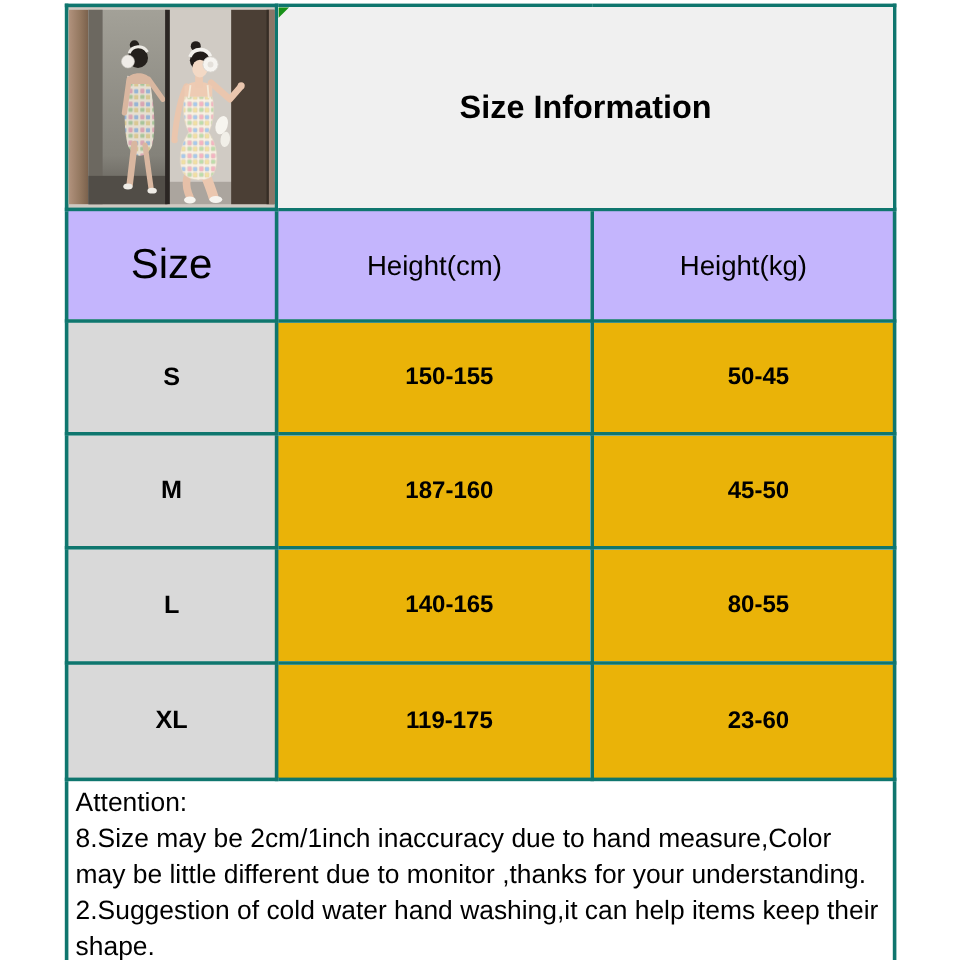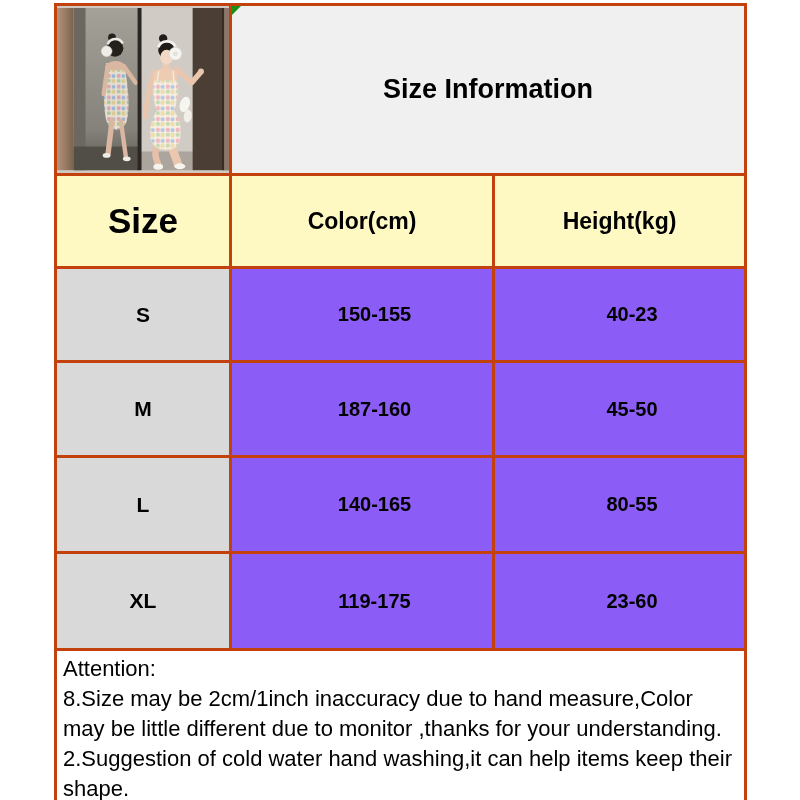--- a/index.html
+++ b/index.html
@@ -11,21 +11,21 @@
     overflow: hidden;
   }
   .canvas { position: relative; width: 800px; height: 800px; background: #ffffff; }
 
   table.size-table {
     position: absolute; left: 54px; top: 3px;
     border-collapse: collapse;
     table-layout: fixed;
   }
   table.size-table td {
-    border: 3px solid #c2410c;
+    border: 3px solid #0f766e;
     text-align: center;
     vertical-align: middle;
     overflow: hidden;
   }
 
   .photo-cell { padding: 0; background: #cfc9c2; }
   .photo-cell svg { display: block; width: 100%; height: 100%; }
 
   .title-cell {
     position: relative;
@@ -33,24 +33,24 @@
     font-size: 27px; font-weight: bold;
     letter-spacing: 0px;
   }
   .corner-flag {
     position: absolute; top: 0; left: 0;
     width: 0; height: 0;
     border-top: 9px solid #189118;
     border-right: 9px solid transparent;
   }
 
-  .head-cell { background: #fef9c3; font-weight: bold; font-size: 23px; }
+  .head-cell { background: #c4b5fd; font-weight: normal; font-size: 23px; }
   .head-cell.size-head { font-size: 35px; }
   .size-col { background: #d9d9d9; font-weight: bold; font-size: 21px; }
-  .data-cell { background: #8b5cf6; font-weight: bold; font-size: 20px; padding-left: 26px; }
+  .data-cell { background: #eab308; font-weight: bold; font-size: 20px; padding-left: 26px; }
 
   .note-cell {
     background: #ffffff;
     text-align: left !important;
     vertical-align: top !important;
     padding: 3px 6px;
     font-size: 22px;
     line-height: 30px;
     font-weight: normal;
   }
@@ -164,28 +164,28 @@
         </svg>
       </td>
       <td class="title-cell" colspan="2">
         <span class="corner-flag"></span>
         <span>Size Information</span>
       </td>
     </tr>
 
     <tr style="height:93px">
       <td class="head-cell size-head">Size</td>
-      <td class="head-cell">Color(cm)</td>
+      <td class="head-cell">Height(cm)</td>
       <td class="head-cell">Height(kg)</td>
     </tr>
 
     <tr style="height:94px">
       <td class="size-col">S</td>
       <td class="data-cell">150-155</td>
-      <td class="data-cell">40-23</td>
+      <td class="data-cell">50-45</td>
     </tr>
 
     <tr style="height:95px">
       <td class="size-col">M</td>
       <td class="data-cell">187-160</td>
       <td class="data-cell">45-50</td>
     </tr>
 
     <tr style="height:96px">
       <td class="size-col">L</td>

